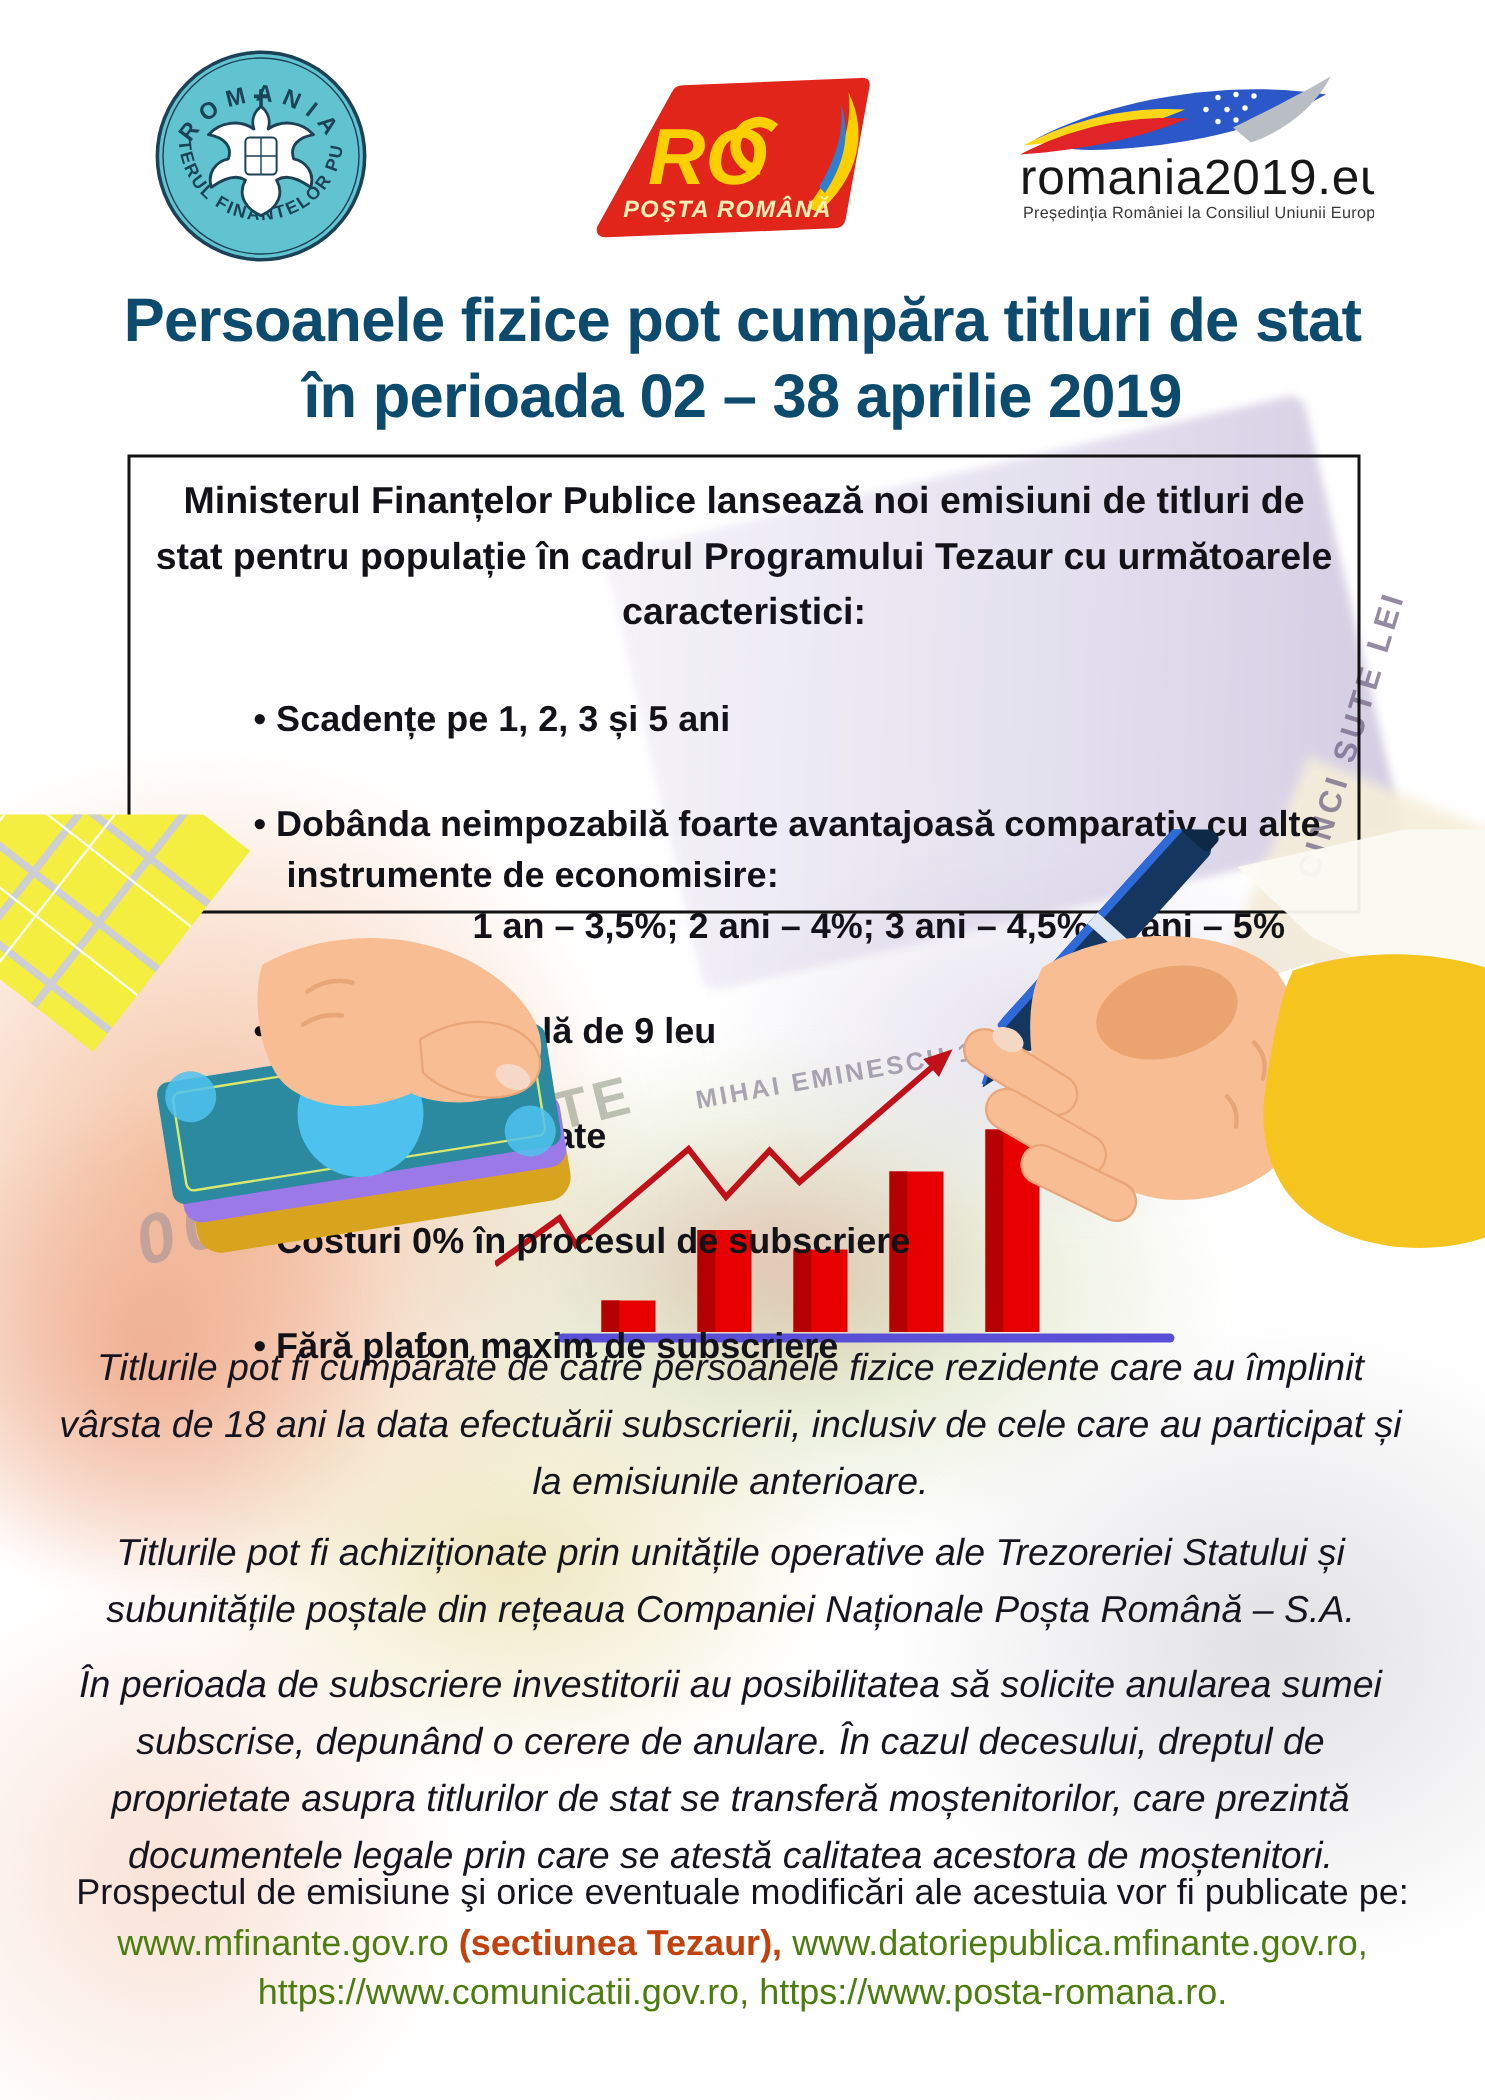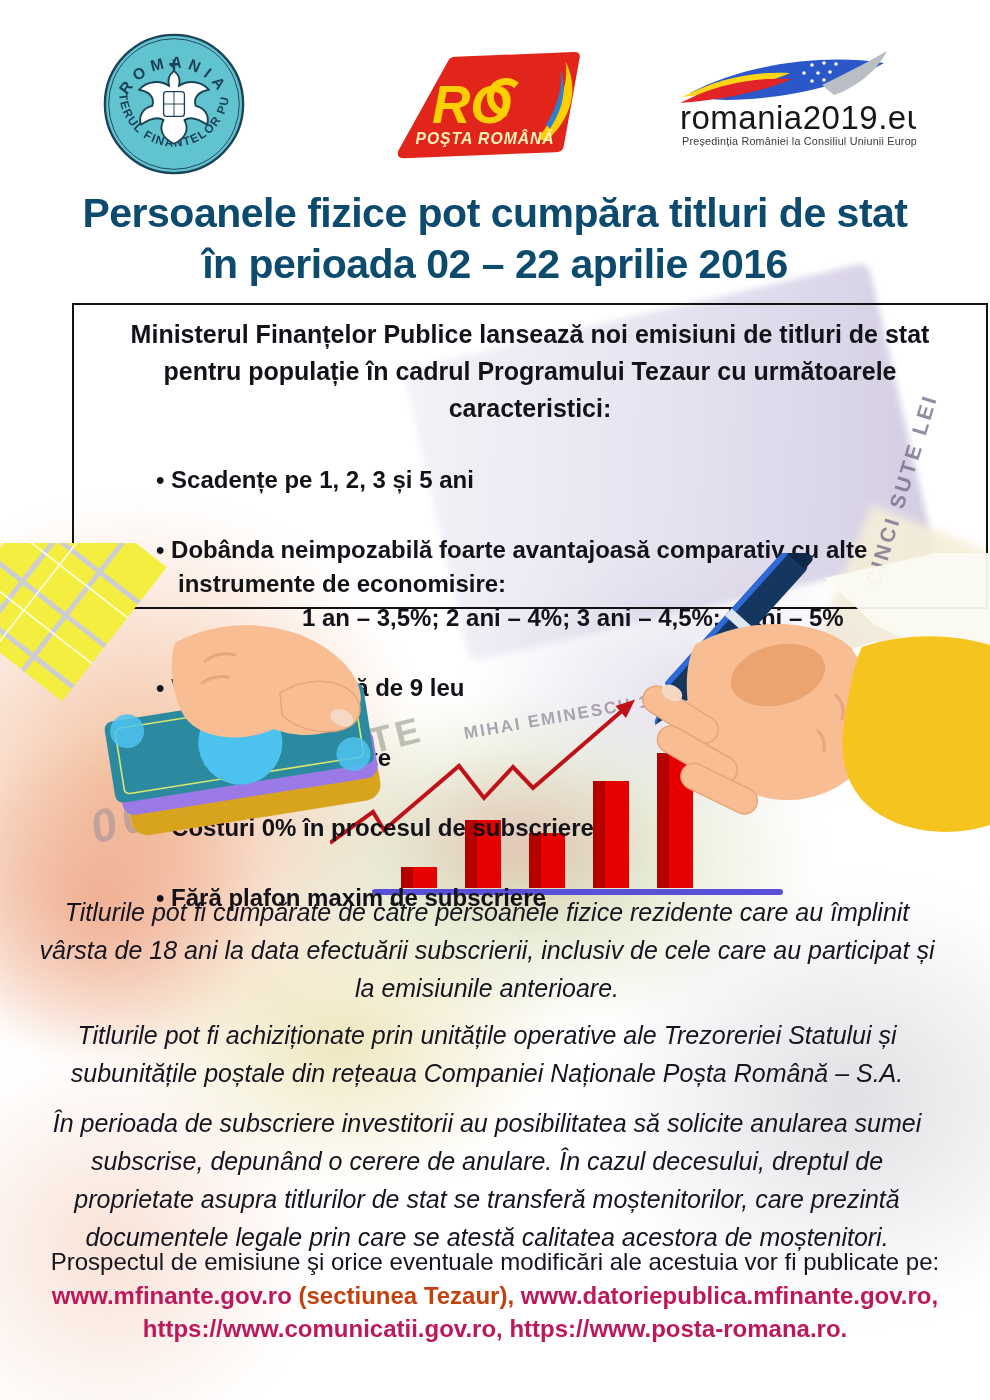--- a/index.html
+++ b/index.html
@@ -49,21 +49,21 @@
   #logo-mfp{left:103px;top:33px;}
   #logo-posta{left:390px;top:48px;}
   #logo-ro2019{left:672px;top:45px;}
   
   .title{
     position:absolute;top:188px;left:0;width:100%;text-align:center;z-index:3;
     color:#0c4a6e;font-weight:bold;font-size:41px;line-height:51px;letter-spacing:-0.5px;
   }
   
   .info-box{
-    position:absolute;left:72px;top:303px;width:916px;height:306px;z-index:3;
+    position:absolute;left:85px;top:303px;width:822px;height:306px;z-index:3;
     border:2px solid #121212;box-sizing:border-box;padding:11px 16px 0 16px;
     color:#121218;
   }
   .box-heading{font-size:25px;font-weight:bold;text-align:center;line-height:37px;}
   .bullets{margin:9px 0 0 66px;font-size:24px;font-weight:bold;}
   .bullet{line-height:34px;padding-left:22px;text-indent:-22px;margin-top:36px;}
   .bullet::before{content:"\2022\00a0";}
   .rates{margin-left:146px;font-size:24px;font-weight:bold;line-height:34px;}
   
   .illus{position:absolute;z-index:4;}
@@ -76,21 +76,21 @@
     font-size:25px;line-height:38px;color:#15141f;font-style:italic;
   }
   #para-1{top:893px;}
   #para-2{top:1016px;}
   #para-3{top:1104px;}
   
   .footer{
     position:absolute;top:1245px;left:0;width:100%;z-index:5;text-align:center;
     font-size:24px;line-height:33.5px;color:#15141f;
   }
-  .footer .link{color:#be185d;font-weight:bold;}
+  .footer .link{color:#4d7c0f;font-weight:normal;}
   .footer .mid{color:#c2410c;font-weight:bold;}
 </style>
 </head>
 <body>
 
 <div class="poster">
 
   <div class="bg-note"></div>
   <div class="bg-note2"></div>
   <div class="bg bg-peach"></div>
@@ -158,21 +158,21 @@
         <circle cx="152" cy="35" r="1.8"></circle>
           <circle cx="132" cy="28" r="1.8"></circle>
       </g>
     </g>
     <text x="8" y="84" font-size="33" fill="#171717" letter-spacing="0.5">romania2019.eu</text>
     <text x="10" y="100" font-size="10.8" fill="#3a3a3a" letter-spacing="0.2">Președinția României la Consiliul Uniunii Europene</text>
   </svg>
 
   <div class="title">
     <div>Persoanele fizice pot cumpăra titluri de stat</div>
-    <div>în perioada 02 – 22 aprilie 2016</div>
+    <div>în perioada 02 – 38 aprilie 2019</div>
   </div>
 
   <div class="info-box">
     <div class="box-heading">Ministerul Finanțelor Publice lansează noi emisiuni de titluri de stat pentru populație în cadrul Programului Tezaur cu următoarele caracteristici:</div>
     <div class="bullets">
       <div class="bullet">Scadențe pe 1, 2, 3 și 5 ani</div>
       <div class="bullet">Dobânda neimpozabilă foarte avantajoasă comparativ cu alte instrumente de economisire:</div>
       <div class="rates">1 an – 3,5%; 2 ani – 4%; 3 ani – 4,5%; 5 ani – 5%</div>
       <div class="bullet">Valoare nominală de 9 leu</div>
       <div class="bullet">Venituri proprietate</div>

